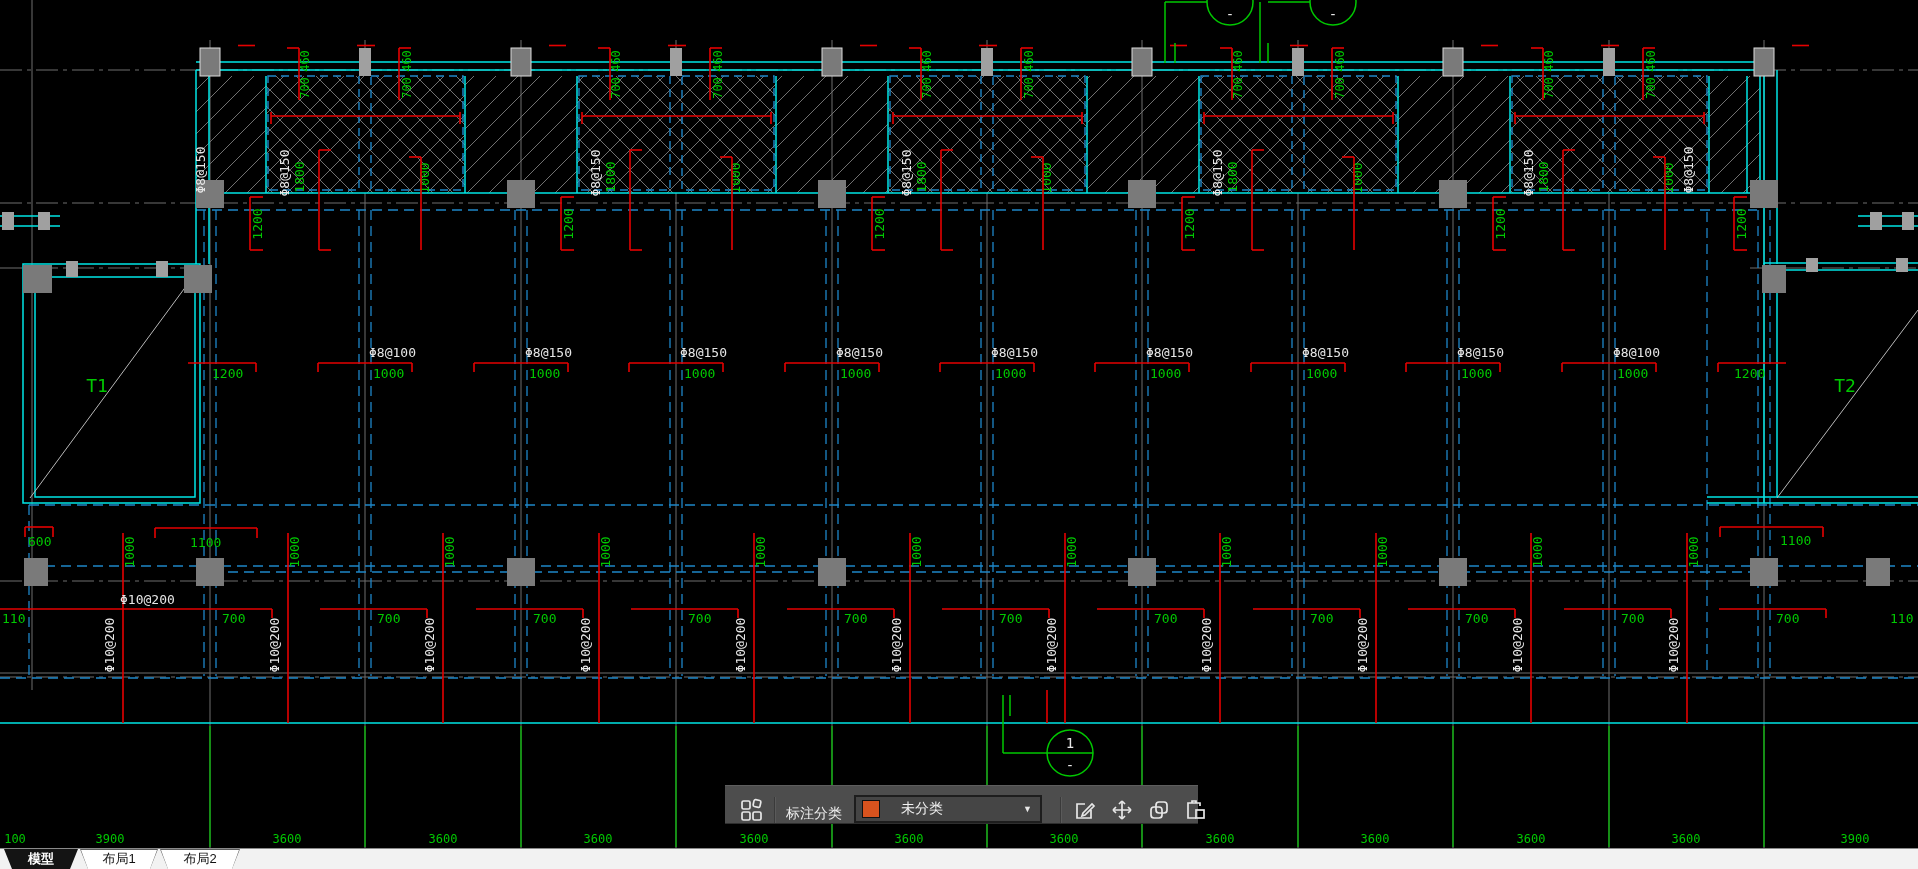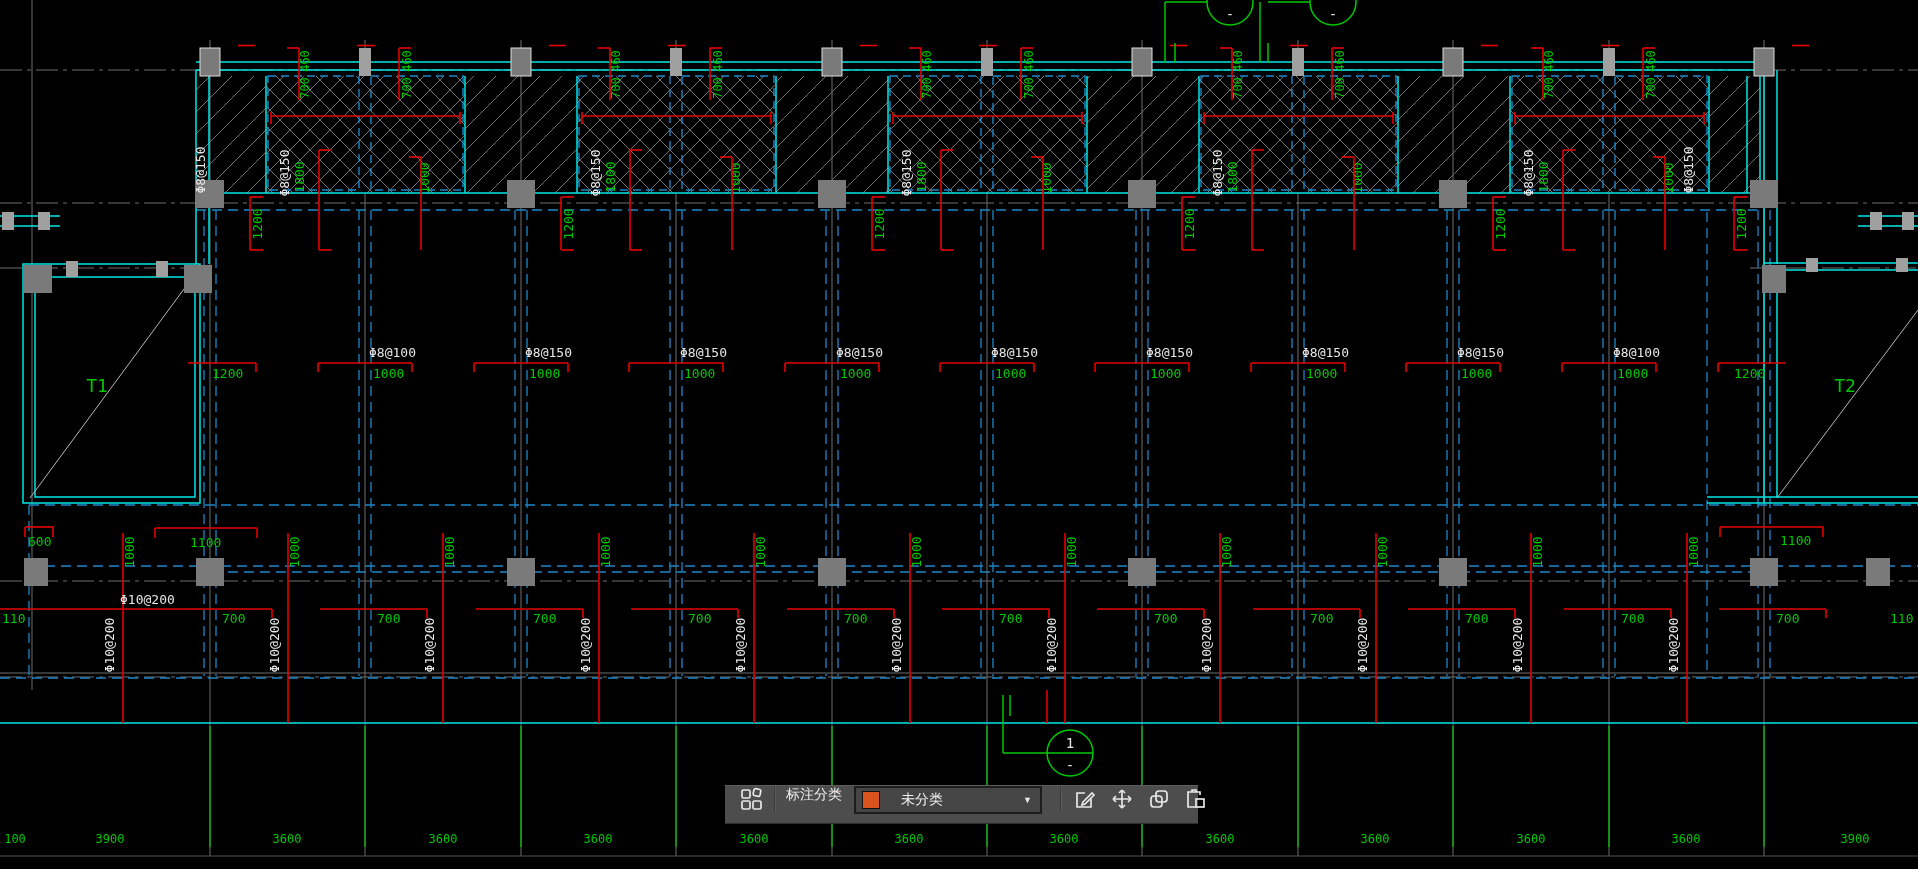--- a/index.html
+++ b/index.html
@@ -3,21 +3,21 @@
 <meta charset="utf-8">
 <style>
   html,body{margin:0;padding:0;background:#000;width:1918px;height:869px;overflow:hidden;
     font-family:"Liberation Sans",sans-serif;}
   #stage{position:relative;width:1918px;height:869px;background:#000;}
   #cad{position:absolute;left:0;top:0;}
   svg text{font-family:"DejaVu Sans Mono",monospace;}
 
   
   .toolbar{position:absolute;left:725px;top:785px;width:473px;height:39px;background:#4d4d4d;
-    border-top:1px solid #5e5e5e;border-bottom:1px solid #2e2e2e;display:flex;align-items:flex-start;
+    border-top:1px solid #5e5e5e;border-bottom:1px solid #2e2e2e;display:flex;align-items:flex-end;
     padding-left:13px;box-sizing:border-box;z-index:5;}
   .tb-icon{width:26px;height:26px;display:flex;align-items:center;justify-content:center;
     background:transparent;border:none;padding:0;cursor:pointer;flex:0 0 auto;}
   .tb-icon svg{stroke:#e8e8e8;fill:none;stroke-width:1.7;}
   .tb-sep{width:1px;height:26px;background:#3a3a3a;border-right:1px solid #5a5a5a;margin:0 10px;flex:0 0 auto;}
   .tb-label{color:#f0f0f0;font-size:14px;white-space:nowrap;flex:0 0 auto;}
   .dropdown{margin-left:12px;width:188px;height:28px;background:#454545;border:2px solid #1d1d1d;
     display:flex;align-items:center;padding:0 6px;box-sizing:border-box;cursor:pointer;flex:0 0 auto;}
   .swatch{width:16px;height:16px;border:1px solid #111;flex:0 0 auto;}
   .dd-value{color:#f2f2f2;font-size:14px;margin-left:21px;flex:1 1 auto;white-space:nowrap;}
@@ -564,13 +564,29 @@
       <button class="tb-icon" style="margin-left:11px">
         <svg width="24" height="24" viewBox="0 0 24 24">
           <path d="M16 8 V5 H4 v15 h8"></path>
           <path d="M8 5 V3 h4 v2"></path>
           <rect x="12" y="12" width="8" height="8"></rect>
         </svg>
       </button>
     </div>
   </div>
 
+  <div class="tabbar">
+    <div class="tab active" style="width:74px;margin-left:4px">
+      <div class="shape"></div>
+      <div class="cap">模型</div>
+    </div>
+    <div class="tab" style="width:78px">
+      <div class="shape"></div>
+        <div class="inner"></div>
+      <div class="cap">布局1</div>
+    </div>
+    <div class="tab" style="width:80px">
+      <div class="shape"></div>
+        <div class="inner"></div>
+      <div class="cap">布局2</div>
+    </div>
+  </div>
 </div>
 
 </body></html>

